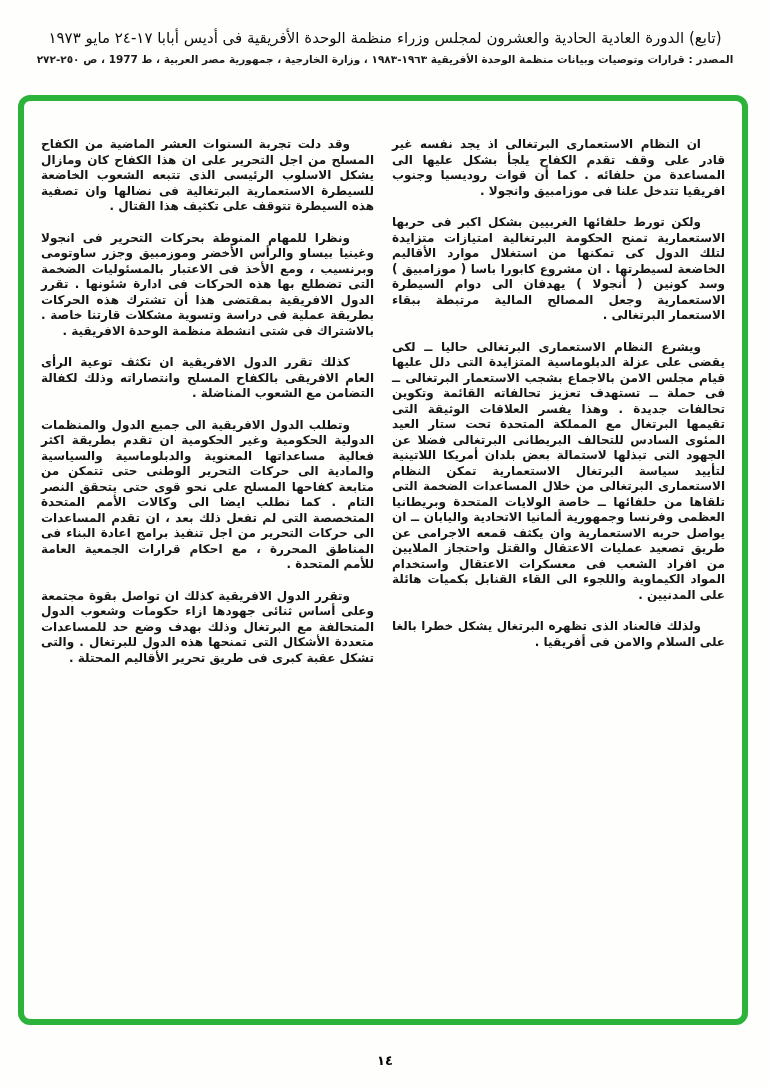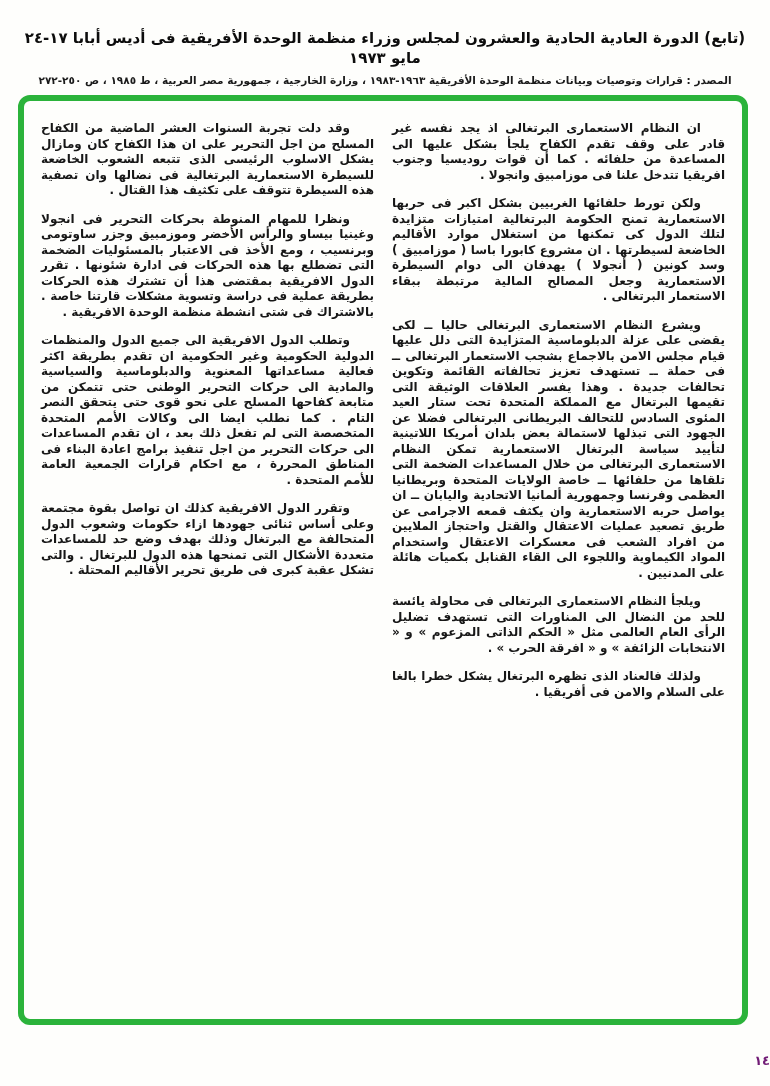--- a/index.html
+++ b/index.html
@@ -7,78 +7,78 @@
     position:relative;
     width:770px; height:1086px;
     background:#fefefc;
     font-family:"DejaVu Sans", sans-serif;
     direction:rtl;
     color:#141414;
     overflow:hidden;
   }
   .header { padding-top:28px; text-align:center; }
   .doc-title {
-    font-size:15px; font-weight:bold; color:#0d0d0d;
+    font-size:15px; font-weight:normal; color:#0d0d0d;
     padding:0 18px; line-height:1.35;
   }
   .doc-source {
     font-size:10.5px; font-weight:bold; color:#1a1a1a;
     margin-top:5px; padding:0 30px;
   }
   .content-box {
     position:absolute; left:18px; top:95px;
     width:730px; height:930px;
     box-sizing:border-box;
     border:6px solid #2bb33b;
     border-radius:12px;
     background:#fefefc;
     padding:20px 17px 14px 17px;
     overflow:hidden;
   }
   .columns { display:flex; gap:18px; height:100%; }
   .col { flex:1 1 0; min-width:0; }
   .col p {
-    margin:0 0 13px 0;
+    margin:16px 0 13px 0;
     font-size:12px; line-height:15.5px;
     font-weight:bold;
     text-align:justify;
     text-indent:24px;
     color:#171717;
   }
   .col p.flush { text-indent:0; }
   .page-number {
     position:absolute; bottom:18px; left:0; right:0;
-    text-align:right;
-    font-size:13px; font-weight:bold; color:#701a75;
+    text-align:center;
+    font-size:13px; font-weight:bold; color:#000000;
   }
 </style>
 </head>
 <body>
 
 <div class="page">
 
   <div class="header">
     <div class="doc-title">(تابع) الدورة العادية الحادية والعشرون لمجلس وزراء منظمة الوحدة الأفريقية فى أديس أبابا ١٧‏-‏٢٤ مايو ١٩٧٣</div>
-    <div class="doc-source">المصدر : قرارات وتوصيات وبيانات منظمة الوحدة الأفريقية ١٩٦٣‏-‏١٩٨٣ ، وزارة الخارجية ، جمهورية مصر العربية ، ط ١٩٨٥ ، ص ٢٥٠‏-‏٢٧٢</div>
+    <div class="doc-source">المصدر : قرارات وتوصيات وبيانات منظمة الوحدة الأفريقية ١٩٦٣‏-‏١٩٨٣ ، وزارة الخارجية ، جمهورية مصر العربية ، ط 1977 ، ص ٢٥٠‏-‏٢٧٢</div>
   </div>
 
   <div class="content-box">
     <div class="columns">
 
       <section class="col">
         <p>ان النظام الاستعمارى البرتغالى اذ يجد نفسه غير قادر على وقف تقدم الكفاح يلجأ بشكل عليها الى المساعدة من حلفائه . كما أن قوات روديسيا وجنوب افريقيا تتدخل علنا فى موزامبيق وانجولا .</p>
         <p>ولكن تورط حلفائها الغربيين بشكل اكبر فى حربها الاستعمارية تمنح الحكومة البرتغالية امتيازات متزايدة لتلك الدول كى تمكنها من استغلال موارد الأقاليم الخاضعة لسيطرتها . ان مشروع كابورا باسا ( موزامبيق ) وسد كونين ( أنجولا ) يهدفان الى دوام السيطرة الاستعمارية وجعل المصالح المالية مرتبطة ببقاء الاستعمار البرتغالى .</p>
         <p>ويشرع النظام الاستعمارى البرتغالى حاليا ــ لكى يقضى على عزلة الدبلوماسية المتزايدة التى دلل عليها قيام مجلس الامن بالاجماع بشجب الاستعمار البرتغالى ــ فى حملة ــ تستهدف تعزيز تحالفاته القائمة وتكوين تحالفات جديدة . وهذا يفسر العلاقات الوثيقة التى تقيمها البرتغال مع المملكة المتحدة تحت ستار العيد المئوى السادس للتحالف البريطانى البرتغالى فضلا عن الجهود التى تبذلها لاستمالة بعض بلدان أمريكا اللاتينية لتأييد سياسة البرتغال الاستعمارية تمكن النظام الاستعمارى البرتغالى من خلال المساعدات الضخمة التى تلقاها من حلفائها ــ خاصة الولايات المتحدة وبريطانيا العظمى وفرنسا وجمهورية ألمانيا الاتحادية واليابان ــ ان يواصل حربه الاستعمارية وان يكثف قمعه الاجرامى عن طريق تصعيد عمليات الاعتقال والقتل واحتجاز الملايين من افراد الشعب فى معسكرات الاعتقال واستخدام المواد الكيماوية واللجوء الى القاء القنابل بكميات هائلة على المدنيين .</p>
-        <p>ويلجأ النظام الاستعمارى البرتغالى فى محاولة يائسة للحد من النضال الى المناورات التى تستهدف تضليل الرأى العام العالمى مثل « الحكم الذاتى المزعوم » و « الانتخابات الزائفة » و « افرقة الحرب » .</p>
         <p>ولذلك فالعناد الذى تظهره البرتغال يشكل خطرا بالغا على السلام والامن فى أفريقيا .</p>
       </section>
 
       <section class="col">
         <p>وقد دلت تجربة السنوات العشر الماضية من الكفاح المسلح من اجل التحرير على ان هذا الكفاح كان ومازال يشكل الاسلوب الرئيسى الذى تتبعه الشعوب الخاضعة للسيطرة الاستعمارية البرتغالية فى نضالها وان تصفية هذه السيطرة تتوقف على تكثيف هذا القتال .</p>
         <p>ونظرا للمهام المنوطة بحركات التحرير فى انجولا وغينيا بيساو والرأس الأخضر وموزمبيق وجزر ساوتومى وبرنسيب ، ومع الأخذ فى الاعتبار بالمسئوليات الضخمة التى تضطلع بها هذه الحركات فى ادارة شئونها . تقرر الدول الافريقية بمقتضى هذا أن تشترك هذه الحركات بطريقة عملية فى دراسة وتسوية مشكلات قارتنا خاصة . بالاشتراك فى شتى انشطة منظمة الوحدة الافريقية .</p>
+        <p>كذلك تقرر الدول الافريقية ان تكثف توعية الرأى العام الافريقى بالكفاح المسلح وانتصاراته وذلك لكفالة التضامن مع الشعوب المناضلة .</p>
         <p>وتطلب الدول الافريقية الى جميع الدول والمنظمات الدولية الحكومية وغير الحكومية ان تقدم بطريقة اكثر فعالية مساعداتها المعنوية والدبلوماسية والسياسية والمادية الى حركات التحرير الوطنى حتى تتمكن من متابعة كفاحها المسلح على نحو قوى حتى يتحقق النصر التام . كما نطلب ايضا الى وكالات الأمم المتحدة المتخصصة التى لم تفعل ذلك بعد ، ان تقدم المساعدات الى حركات التحرير من اجل تنفيذ برامج اعادة البناء فى المناطق المحررة ، مع احكام قرارات الجمعية العامة للأمم المتحدة .</p>
         <p>وتقرر الدول الافريقية كذلك ان تواصل بقوة مجتمعة وعلى أساس ثنائى جهودها ازاء حكومات وشعوب الدول المتحالفة مع البرتغال وذلك بهدف وضع حد للمساعدات متعددة الأشكال التى تمنحها هذه الدول للبرتغال . والتى تشكل عقبة كبرى فى طريق تحرير الأقاليم المحتلة .</p>
       </section>
 
     </div>
   </div>
 
   <div class="page-number">١٤</div>
 
 </div>

